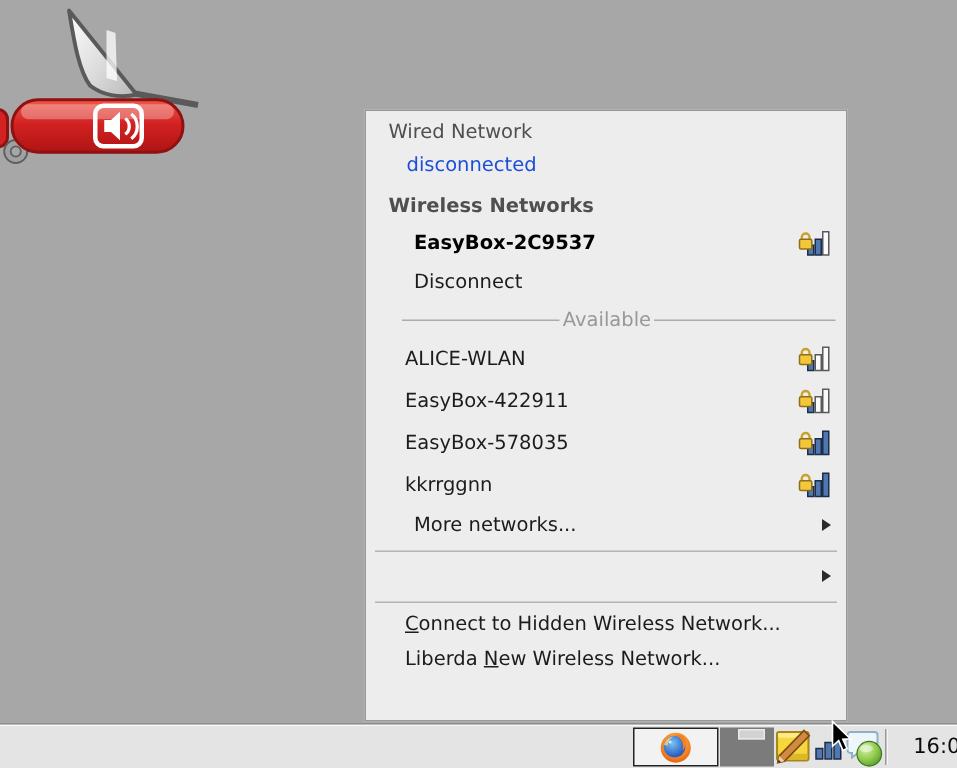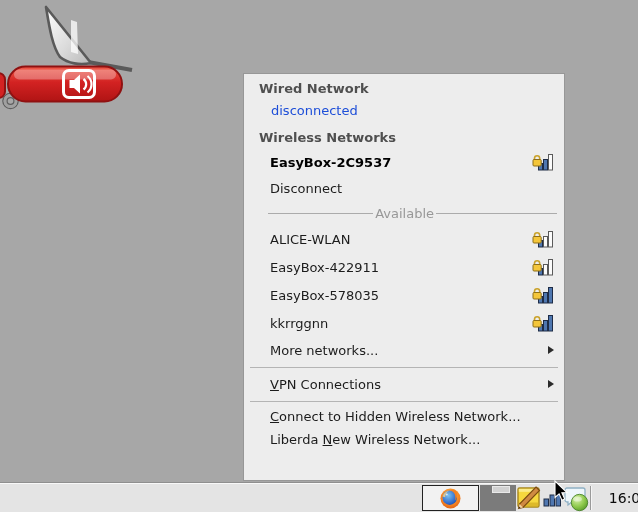--- a/index.html
+++ b/index.html
@@ -9,26 +9,26 @@
   
   .logo { position:absolute; left:0; top:0; width:160px; height:120px; }
 
   
   .menu {
     position:absolute; left:243px; top:73px; width:322px; height:408px;
     background:#ededed; border:1px solid #979797; padding:3px 0;
     overflow:hidden;
   }
   .menu-row { display:flex; align-items:center; font-size:13px; color:#1c1c1c; }
-  .hdr   { height:22px; padding-left:15px; font-weight:bold; color:#4f4f4f; }
+  .hdr   { height:22px; padding-left:15px; font-weight:normal; color:#4f4f4f; }
   .status{ height:22px; padding-left:27px; color:#1d4ed8; }
   .gap   { height:4px; }
   .hdr2  { height:24px; padding-left:15px; font-weight:bold; color:#4f4f4f; }
   .item  { height:26px; padding-left:26px; padding-right:10px; cursor:default; }
-  .item .lbl { flex:1; }
+  .item .lbl { flex:1;margin-left:6px; }
   .bold-ssid { font-weight:bold; color:#000; }
   .net-row { height:28px; padding-left:26px; padding-right:10px; }
   .net-ssid { flex:1; }
   .avail-sep { height:24px; display:flex; align-items:center; padding:0 7px 0 24px; color:#989898; font-size:13px; }
   .avail-sep .ln { flex:1; height:1px; background:#ababab; }
   .avail-sep .al { margin:0 2px; }
   .menu-sep { height:8px; display:flex; align-items:center; padding:0 6px; }
   .menu-sep .ln { flex:1; height:1px; background:#b4b4b4; }
   .item-sm { height:23px; padding-left:26px; }
   .arrow { width:0; height:0; border-top:4.5px solid transparent; border-bottom:4.5px solid transparent; border-left:6px solid #2b2b2b; margin-left:auto; }
@@ -176,21 +176,20 @@
   <div class="menu-row item">
     <span class="lbl">More networks...</span>
     <span class="arrow"></span>
   </div>
 
   <div class="menu-sep">
       <span class="ln"></span>
     </div>
 
   <div class="menu-row item">
-    <span class="lbl"><span></span><span class="mn">V</span><span>PN Connections</span></span>
     <span class="arrow"></span>
   </div>
 
   <div class="menu-sep">
       <span class="ln"></span>
     </div>
 
   <div class="menu-row item-sm">
     <span><span class="mn">C</span><span>onnect to Hidden Wireless Network...</span></span>
   </div>

